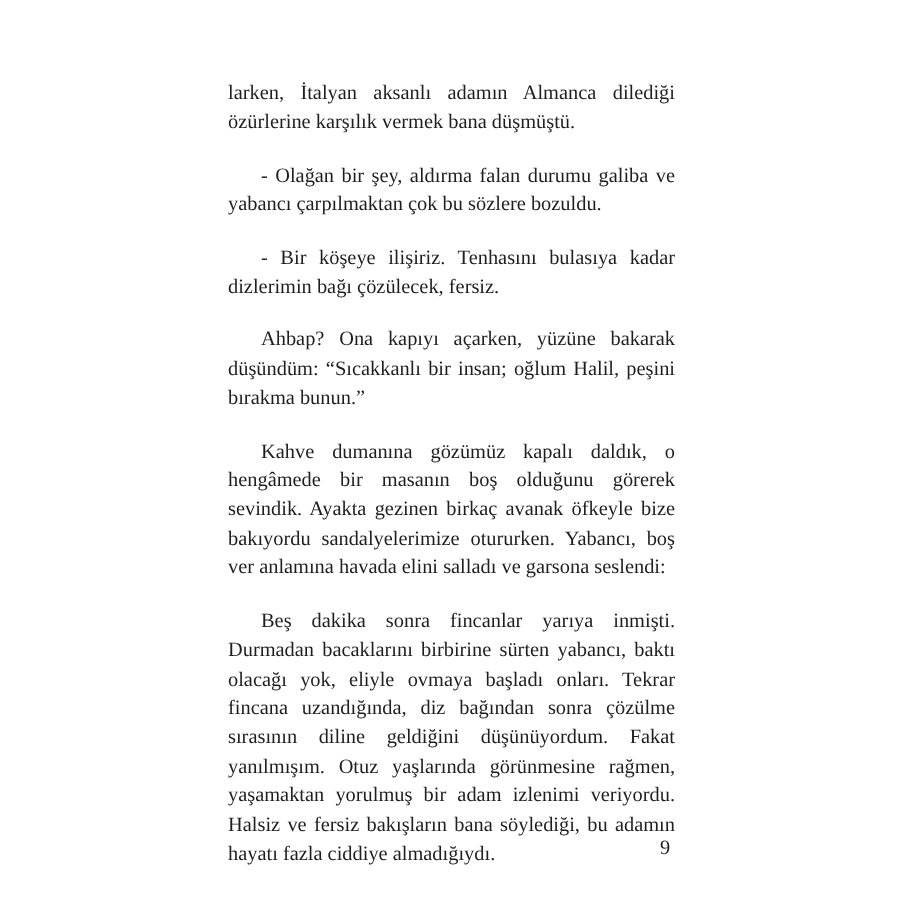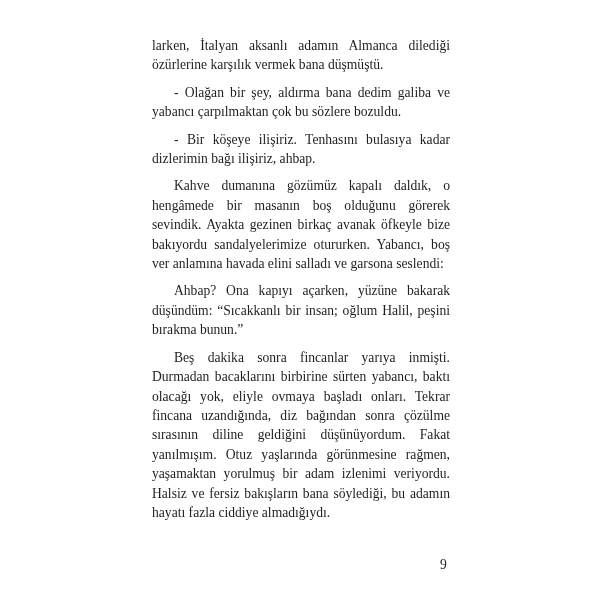--- a/index.html
+++ b/index.html
@@ -25,42 +25,42 @@
       top: 36px;
       width: 298px;
       font-family: "Liberation Serif", "DejaVu Serif", serif;
       font-size: 13.6px;
       line-height: 19.4px;
       color: #1e1e1e;
       text-align: justify;
       hyphens: manual;
     }
     .text-block p {
-      margin: 0 0 8px 0;
+      margin: 16px 0 8px 0;
       text-indent: 22px;
     }
     .text-block p.cont {
       text-indent: 0;
     }
     .page-number {
       position: absolute;
       left: 440px;
       top: 557px;
       font-family: "Liberation Serif", "DejaVu Serif", serif;
       font-size: 13.6px;
       color: #1e1e1e;
     }
   </style>
 </head>
 <body>
 
 <div class="page">
   <div class="text-block">
     <p class="cont">larken, İtalyan aksanlı adamın Almanca dilediği özürlerine karşılık vermek bana düşmüştü.</p>
-    <p>- Olağan bir şey, aldırma bana dedim galiba ve yabancı çarpılmaktan çok bu sözlere bozuldu.</p>
-    <p>- Bir köşeye ilişiriz. Tenhasını bulasıya kadar dizlerimin bağı ilişiriz, ahbap.</p>
+    <p>- Olağan bir şey, aldırma falan durumu galiba ve yabancı çarpılmaktan çok bu sözlere bozuldu.</p>
+    <p>- Bir köşeye ilişiriz. Tenhasını bulasıya kadar dizlerimin bağı çözülecek, fersiz.</p>
+    <p>Ahbap? Ona kapıyı açarken, yüzüne bakarak düşündüm: “Sıcakkanlı bir insan; oğlum Halil, peşini bırakma bunun.”</p>
     <p>Kahve dumanına gözümüz kapalı daldık, o hengâmede bir masanın boş olduğunu görerek sevindik. Ayakta gezinen birkaç avanak öfkeyle bize bakıyordu sandalyelerimize otururken. Yabancı, boş ver anlamına havada elini salladı ve garsona seslendi:</p>
-    <p>Ahbap? Ona kapıyı açarken, yüzüne bakarak düşündüm: “Sıcakkanlı bir insan; oğlum Halil, peşini bırakma bunun.”</p>
     <p>Beş dakika sonra fincanlar yarıya inmişti. Durmadan bacaklarını birbirine sürten yabancı, baktı olacağı yok, eliyle ovmaya başladı onları. Tekrar fincana uzandığında, diz bağından sonra çözülme sırasının diline geldiğini düşünüyordum. Fakat yanılmışım. Otuz yaşlarında görünmesine rağmen, yaşamaktan yorulmuş bir adam izlenimi veriyordu. Halsiz ve fersiz bakışların bana söylediği, bu adamın hayatı fazla ciddiye almadığıydı.</p>
 
   </div>
   <div class="page-number">9</div>
 </div>
 
 </body></html>

